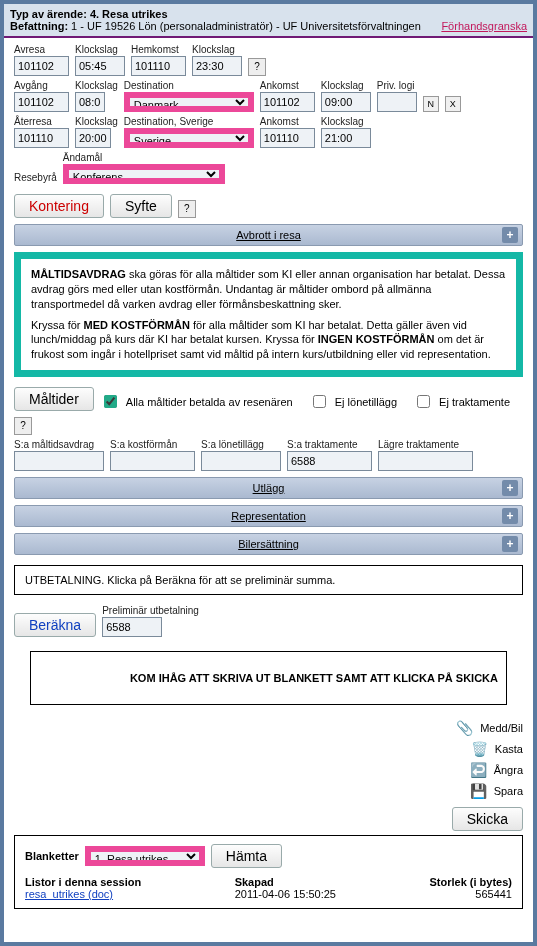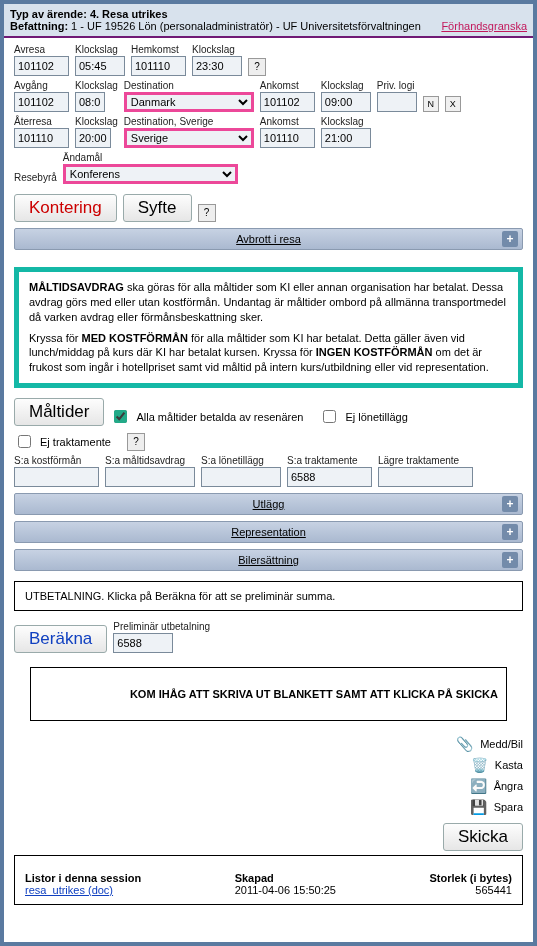--- a/index.html
+++ b/index.html
@@ -5,29 +5,29 @@
 * { box-sizing: border-box; font-family: Verdana, Arial, sans-serif; font-size: 11px; }
 body { margin: 0; background: #fff; }
 .frame { width: 537px; height: 946px; border: 4px solid #5a7aa0; margin: 0; padding: 6px 10px 10px 10px; background: #fff; }
 .hdr { background: #d8e2ed; padding: 4px 6px; margin: -6px -10px 6px -10px; border-bottom: 2px solid #701a75; }
 .hdr b { font-weight: bold; }
 .preview { color: #c2185b; text-decoration: underline; float: right; }
 .row { display: flex; gap: 6px; margin-bottom: 4px; align-items: flex-end; flex-wrap: wrap; }
 .col { display: flex; flex-direction: column; }
 .lbl { font-size: 10px; color: #222; margin-bottom: 1px; }
 input[type=text] { border: 1px solid #7a8a9a; background: #eef2f6; padding: 2px 3px; height: 20px; font-size: 11px; }
-select { border: 3px solid #ec4899; background: #eef2f6; height: 20px; font-size: 11px; }
-.btn { background: linear-gradient(#fdfdfd,#e6e6e6); border: 1px solid #9aa; border-radius: 3px; padding: 3px 14px; cursor: pointer; font-size: 17px; }
+select { border: 6px solid #ec4899; background: #eef2f6; height: 20px; font-size: 11px; }
+.btn { background: linear-gradient(#fdfdfd,#e6e6e6); border: 1px solid #9aa; border-radius: 3px; padding: 3px 14px; cursor: pointer; font-size: 14px; }
 .btn.red { color: #c00; }
 .btn.blue { color: #1040c0; }
 .qbtn { width: 18px; height: 18px; border: 1px solid #999; background: #eee; text-align: center; line-height: 16px; cursor: pointer; font-size: 10px; }
 .nx { width: 16px; height: 16px; border: 1px solid #999; background: #f0f0f0; text-align: center; line-height: 14px; font-size: 9px; cursor: pointer; }
 .band { background: linear-gradient(#c7d2e3,#aab9d0); border: 1px solid #8a9ab0; height: 22px; display: flex; align-items: center; justify-content: center; position: relative; margin: 6px 0; border-radius: 2px; text-decoration: underline; }
 .band .plus { position: absolute; right: 4px; top: 2px; width: 16px; height: 16px; background: #738baa; color: #fff; font-weight: bold; text-align: center; line-height: 16px; border-radius: 2px; cursor: pointer; font-size: 12px; }
-.infobox { border: 5px solid #14b8a6; padding: 8px 10px; margin: 17px 0 10px 0; font-size: 11px; line-height: 1.35; }
+.infobox { border: 7px solid #14b8a6; padding: 8px 10px; margin: 6px 0 10px 0; font-size: 11px; line-height: 1.35; }
 .infobox b { font-weight: bold; }
 .chk { display: inline-flex; align-items: center; gap: 6px; margin-right: 10px; }
 .chk input { width: 13px; height: 13px; }
 .outbox { border: 1px solid #000; padding: 8px 10px; margin: 10px 0; }
 .remind { border: 1px solid #000; text-align: right; font-weight: bold; padding: 20px 8px; margin: 14px 16px; }
 .actions { display: flex; flex-direction: column; align-items: flex-end; gap: 3px; margin: 6px 0 4px 0; }
 .act { display: flex; align-items: center; gap: 6px; cursor: pointer; }
 .act .ic { width: 18px; height: 18px; display: inline-flex; align-items: center; justify-content: center; font-size: 14px; }
 .footer { border: 1px solid #000; padding: 8px 10px; }
 .link { color: #1040c0; text-decoration: underline; cursor: pointer; }
@@ -118,21 +118,21 @@
     <input type="text" style="width: 50px;" value="21:00">
       </div>
 </div>
 
 <div class="row">
   <div class="col">
         <span class="lbl">Resebyrå</span>
       </div>
   <div class="col">
         <span class="lbl">Ändamål</span>
-    <select style="width:175px"><option>Konferens</option></select>
+    <select style="width:162px"><option>Konferens</option></select>
       </div>
 </div>
 
 <div class="row" style="margin-top:10px">
   <button class="btn red">Kontering</button>
   <button class="btn">Syfte</button>
   <div class="qbtn">?</div>
 </div>
 
 <div class="band">
@@ -157,26 +157,26 @@
       </label>
   <label class="chk">
         <input type="checkbox" style="">
         <span>Ej traktamente</span>
       </label>
   <div class="qbtn">?</div>
 </div>
 
 <div class="row">
   <div class="col">
+        <span class="lbl">S:a måltidsavdrag</span>
+    <input type="text" style="width: 90px;" value="">
+      </div>
+  <div class="col">
         <span class="lbl">S:a kostförmån</span>
     <input type="text" style="width: 85px;" value="">
-      </div>
-  <div class="col">
-        <span class="lbl">S:a måltidsavdrag</span>
-    <input type="text" style="width: 90px;" value="">
       </div>
   <div class="col">
         <span class="lbl">S:a lönetillägg</span>
     <input type="text" style="width: 80px;" value="">
       </div>
   <div class="col">
         <span class="lbl">S:a traktamente</span>
     <input type="text" style="width: 85px;" value="6588">
       </div>
   <div class="col">
@@ -226,20 +226,25 @@
         <span>Ångra</span>
       </div>
   <div class="act">
         <span class="ic">💾</span>
         <span>Spara</span>
       </div>
   <button class="btn" style="margin-top:4px">Skicka</button>
 </div>
 
 <div class="footer">
+  <div class="row" style="align-items:center">
+    <b>Blanketter</b>
+    <select style="width:120px"><option>1. Resa utrikes</option></select>
+    <button class="btn">Hämta</button>
+  </div>
   <div class="cols3">
     <div><b>Listor i denna session</b><br>
       <a class="link">resa_utrikes (doc)</a></div>
     <div><b>Skapad</b><br>
       <span>2011-04-06 15:50:25</span></div>
     <div style="text-align:right"><b>Storlek (i bytes)</b><br>
       <span>565441</span></div>
   </div>
 </div>
 

